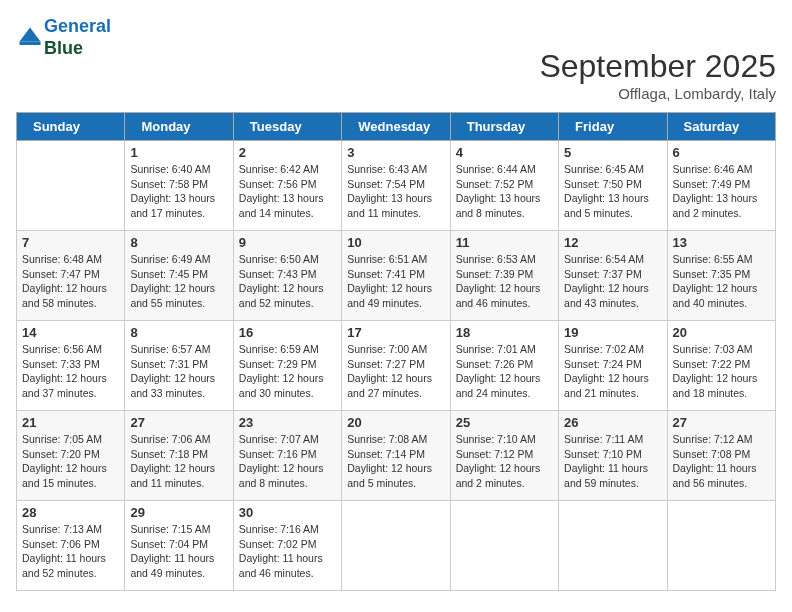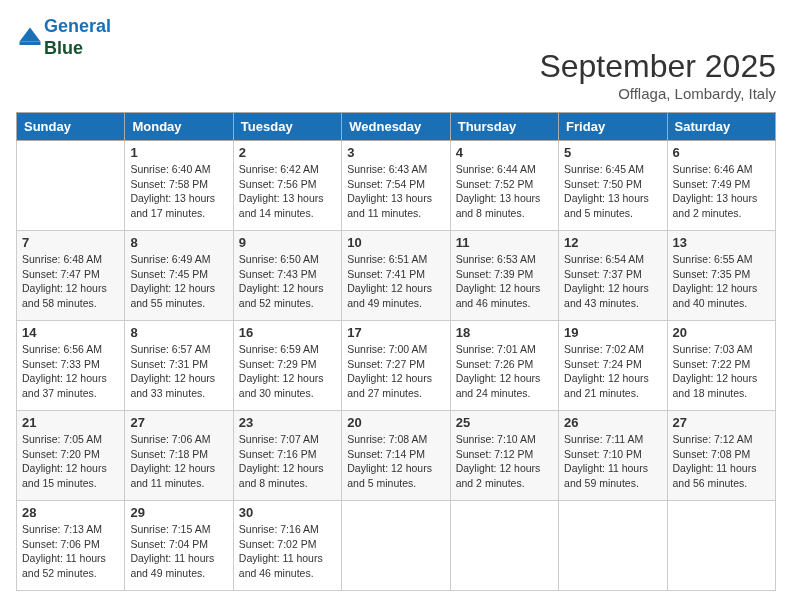--- a/index.html
+++ b/index.html
@@ -50,21 +50,21 @@
     table {
       width: 100%;
       border-collapse: collapse;
       border: 1px solid #ccc;
     }
     thead tr th {
       background-color: #1a6fb5;
       color: #fff;
       font-size: 13px;
       font-weight: bold;
-      padding: 6px 7px;
+      padding: 6px 16px;
       text-align: left;
       border: 1px solid #aaa;
     }
     tbody tr td {
       vertical-align: top;
       border: 1px solid #ccc;
       padding: 4px 5px;
       font-size: 11px;
       color: #333;
       width: 108px;

